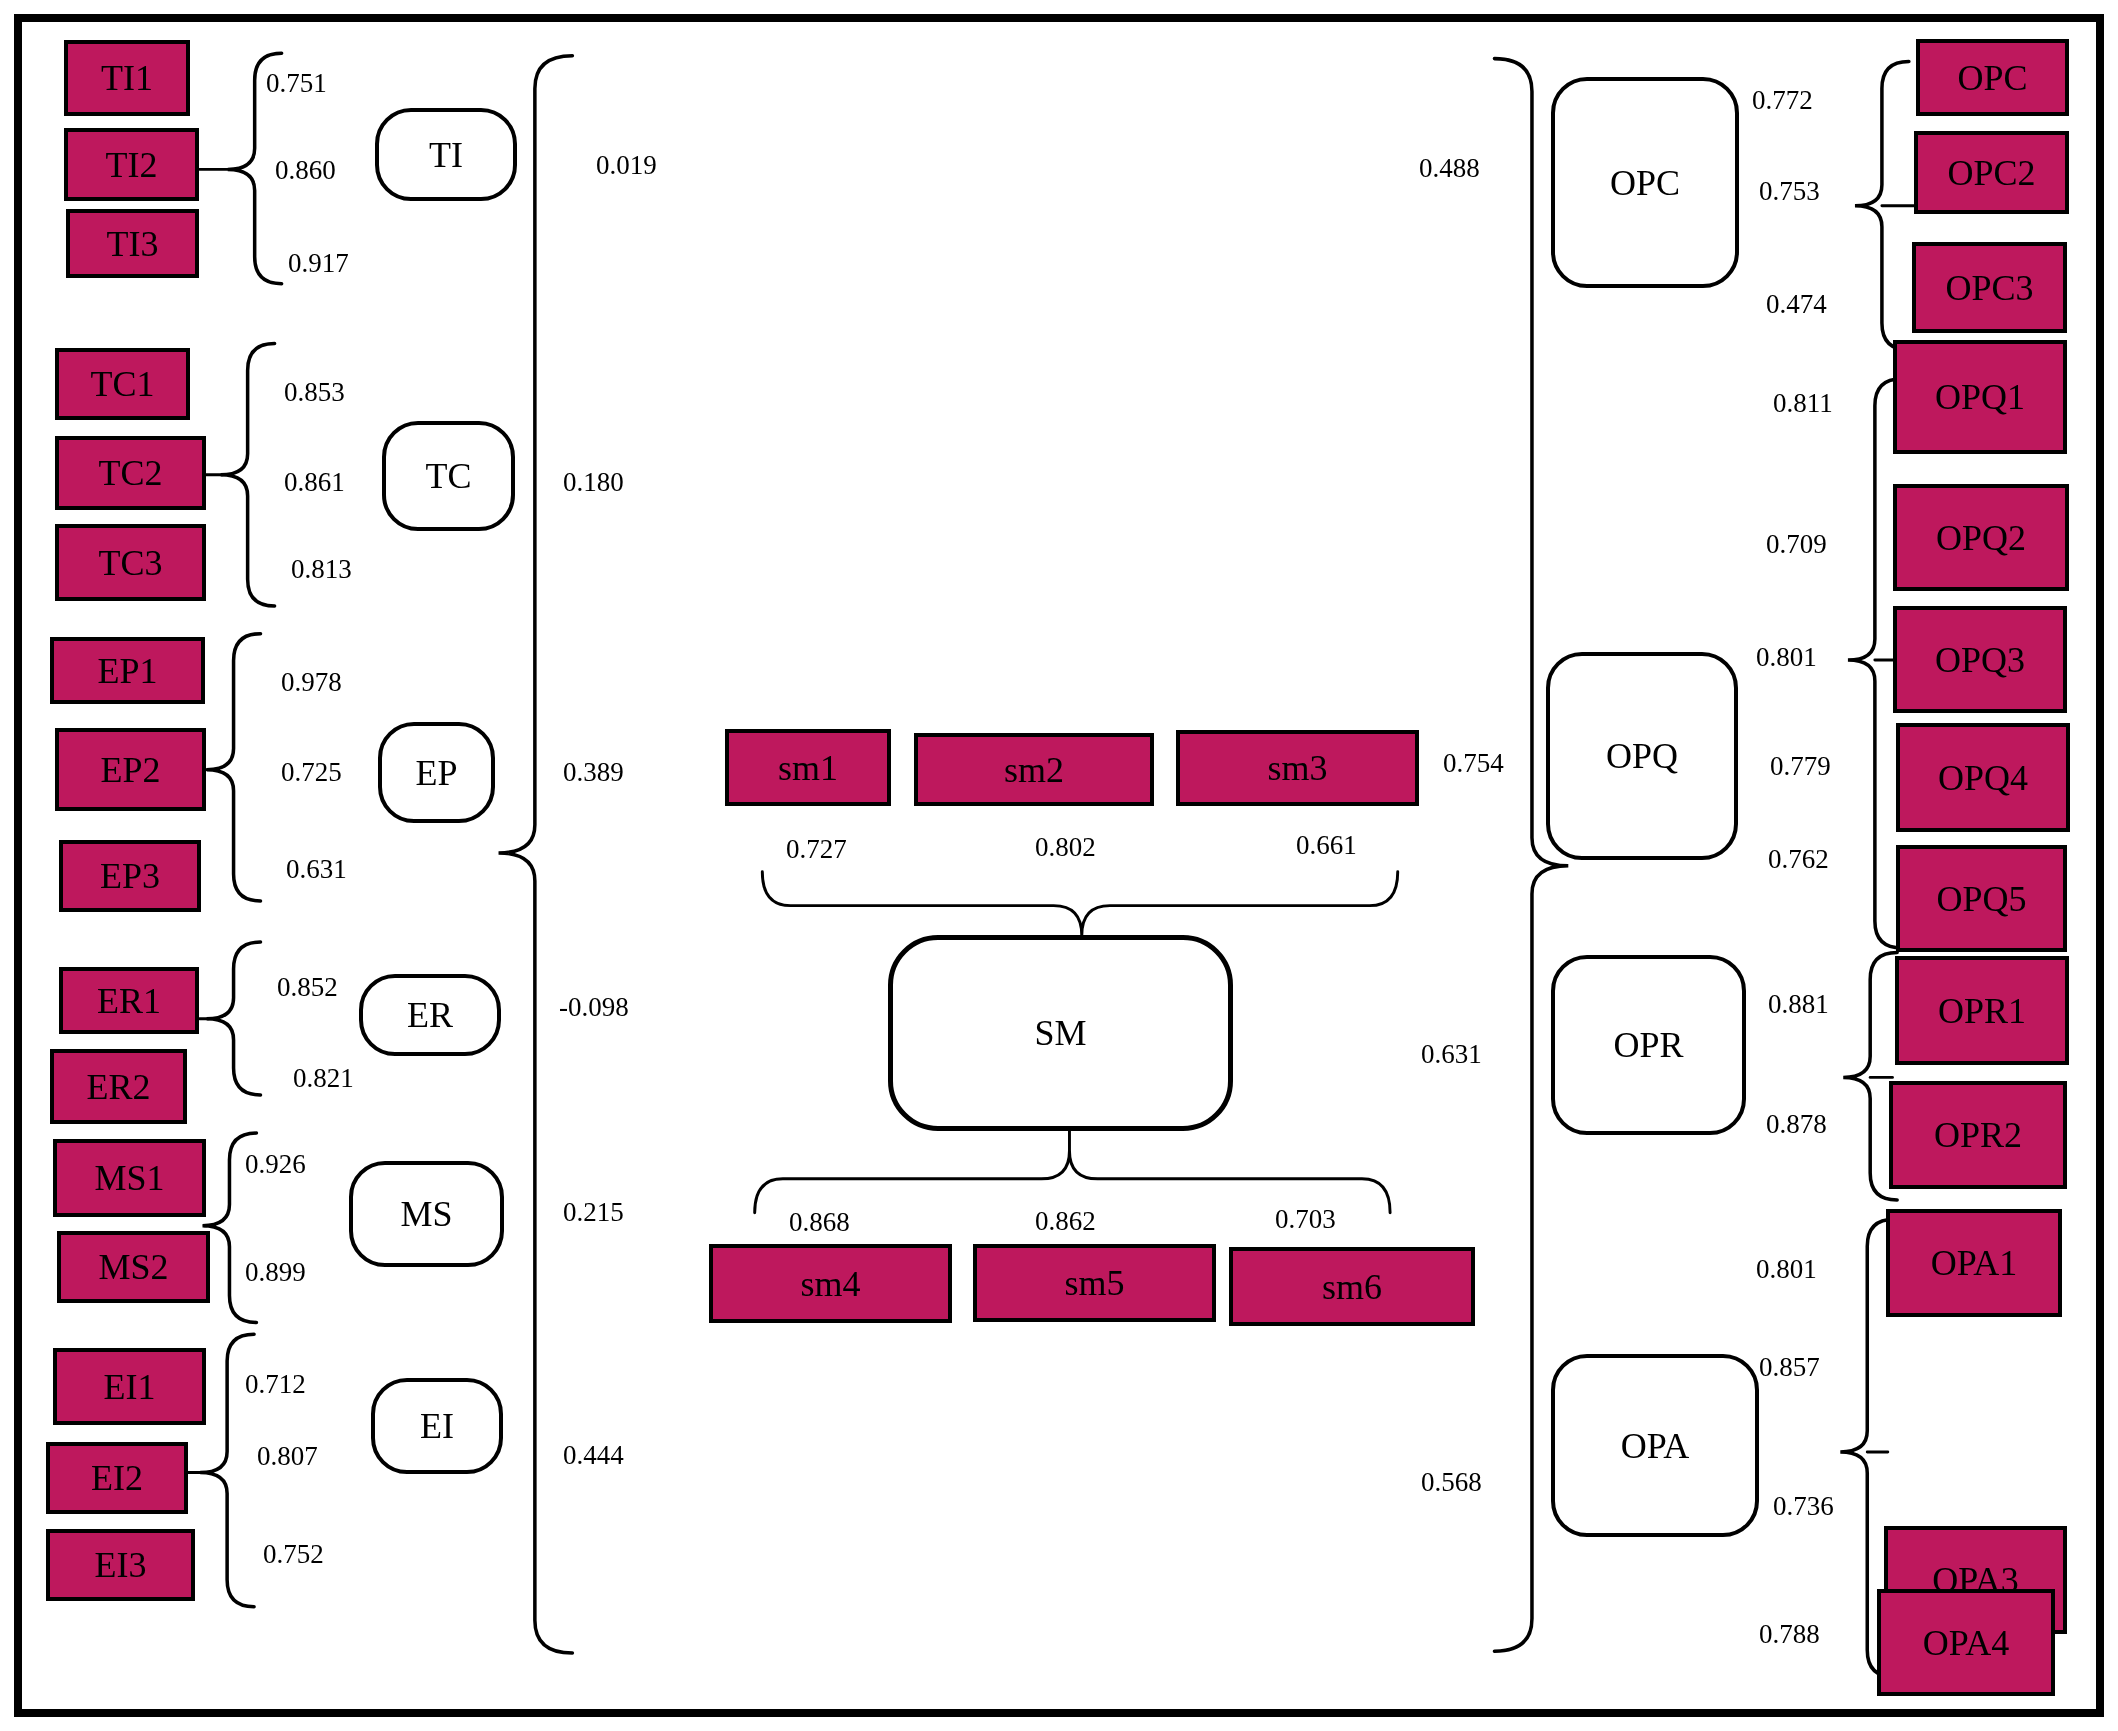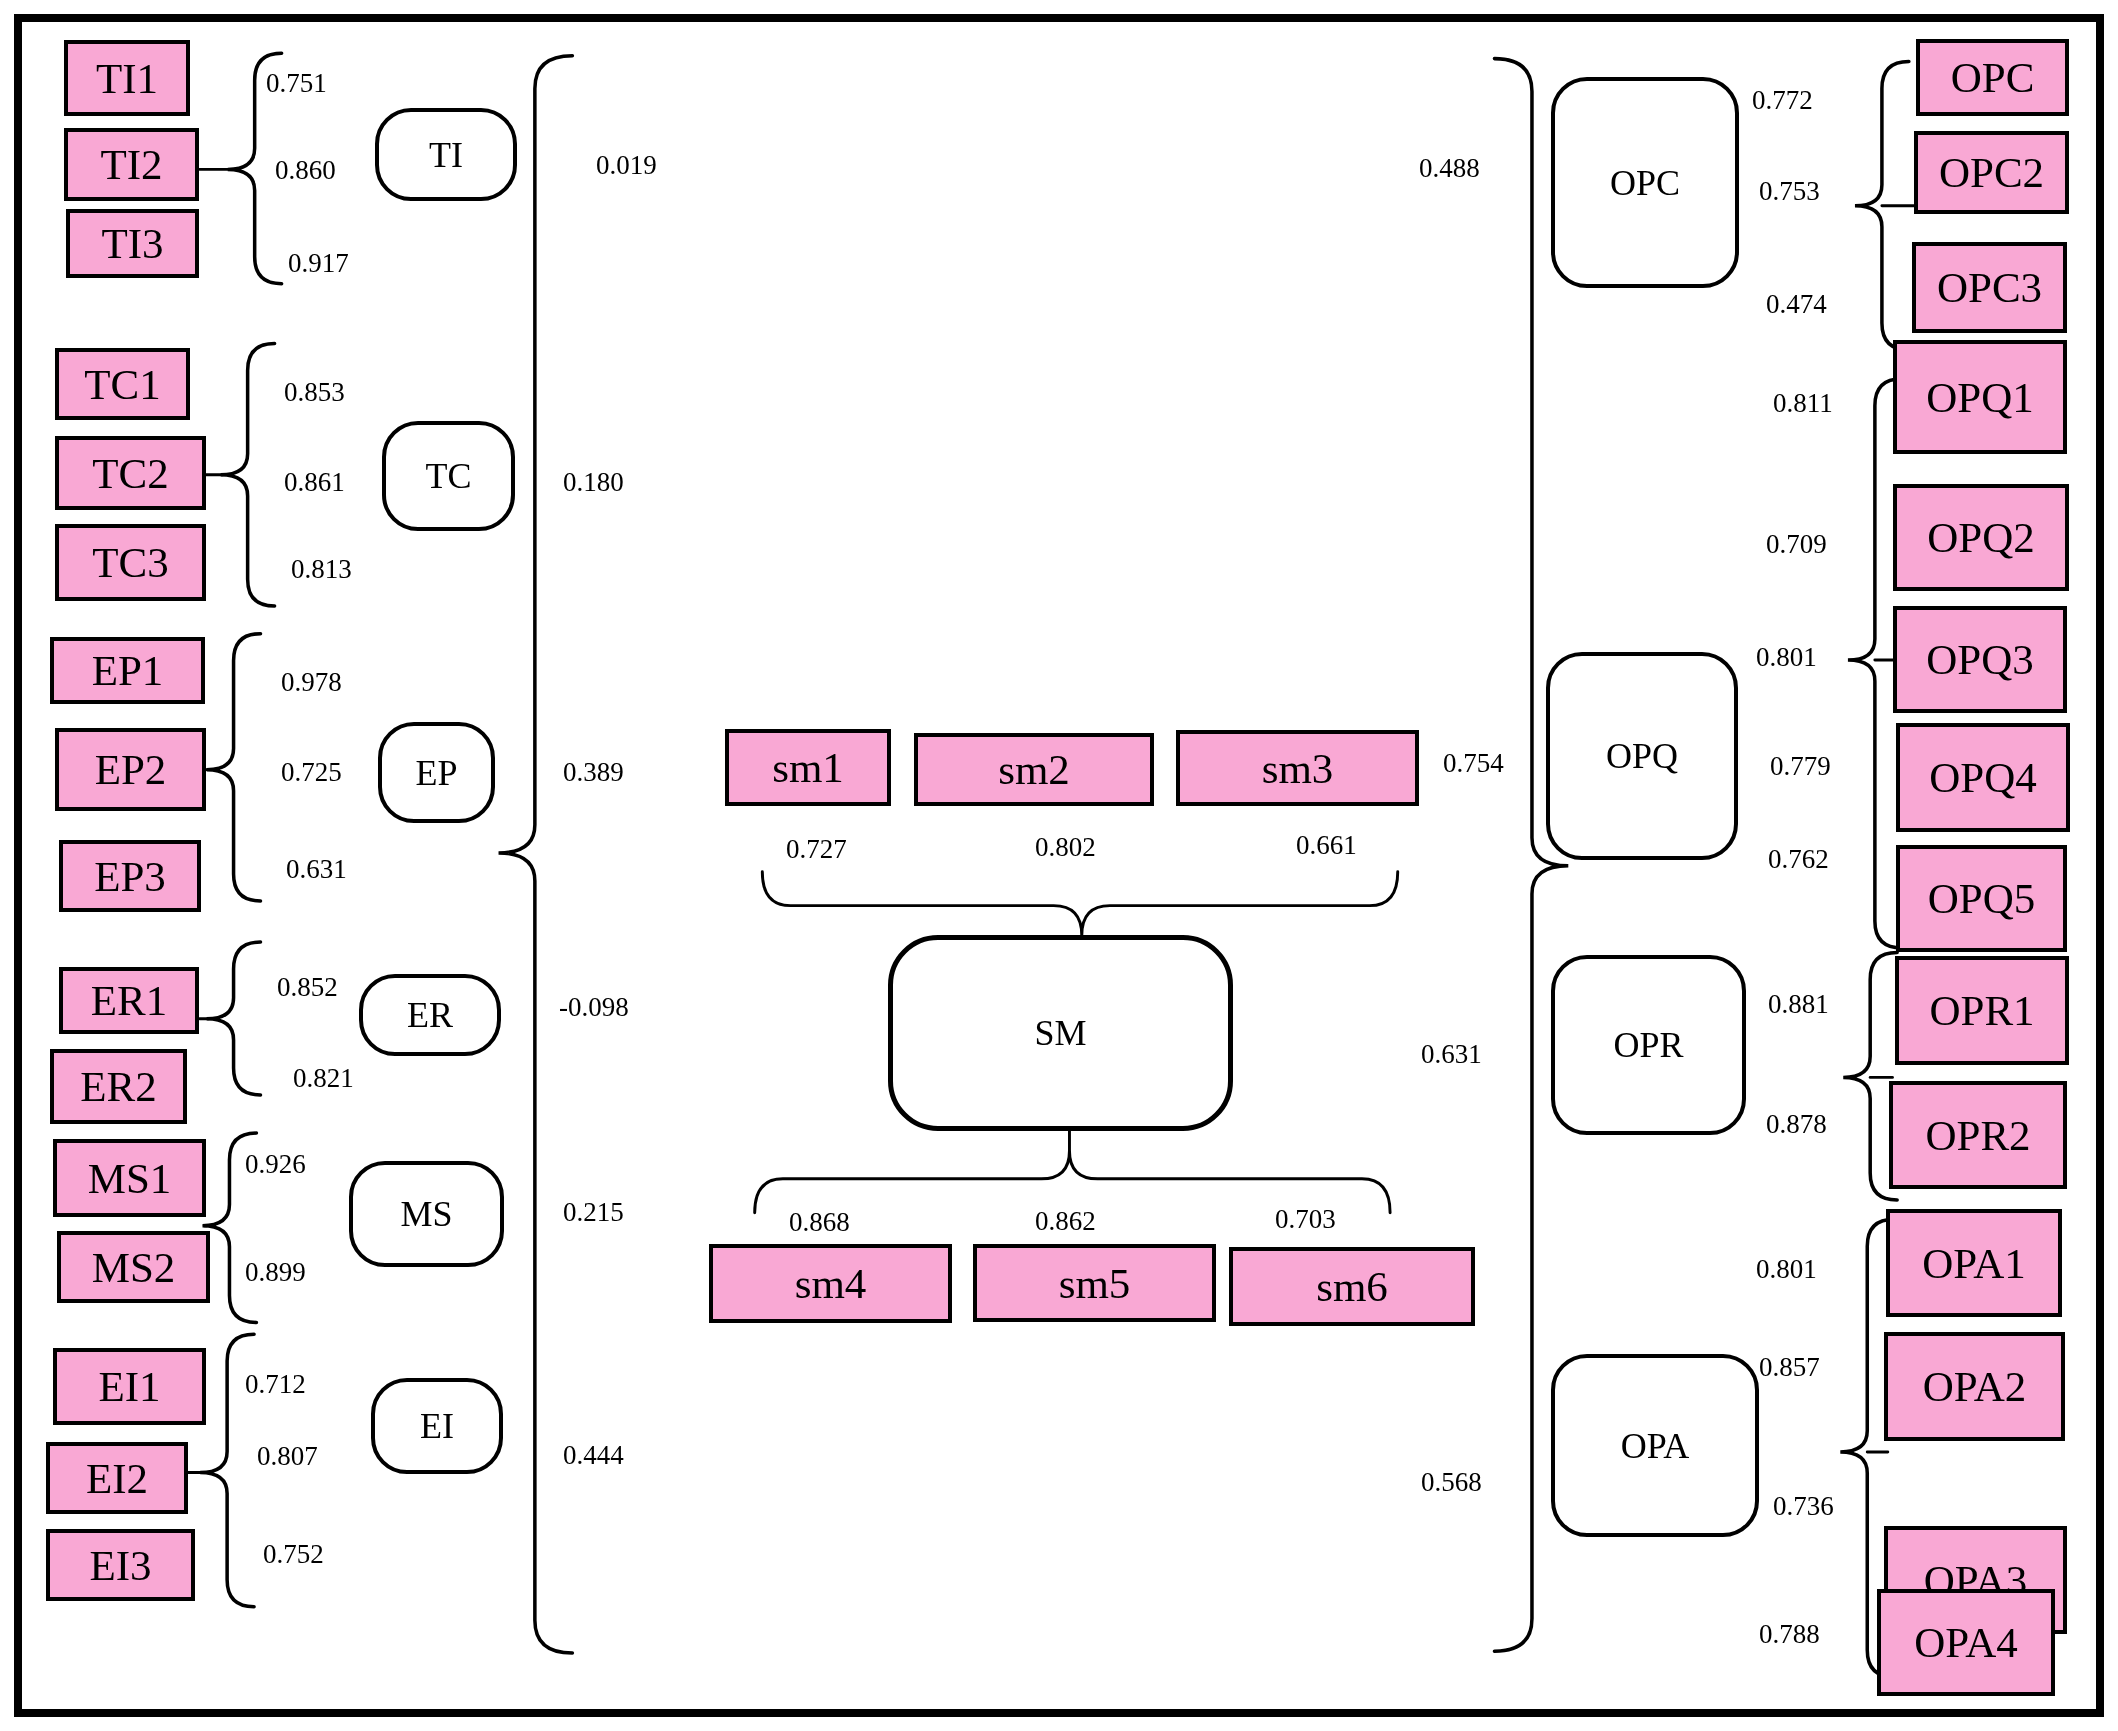--- a/index.html
+++ b/index.html
@@ -2,22 +2,22 @@
 <html style="font-size:9.4px"><head>
 <meta charset="utf-8">
 <style>
   html,body{margin:0;padding:0;background:#fff;}
   #canvas{
     position:relative;width:2119px;height:1731px;background:#fff;
     font-family:"Liberation Serif","DejaVu Serif",serif;color:#000;
   }
   #frame{position:absolute;left:14px;top:14px;width:2090px;height:1703px;
     border:8.2px solid #000;box-sizing:border-box;}
-  .box{position:absolute;border:4.7px solid #000;background:#f9a8d4;box-sizing:border-box;
-    display:flex;align-items:center;justify-content:center;font-size:43px;line-height:1;text-align:center;}
+  .box{position:absolute;border:4.7px solid #000;background:#be185d;box-sizing:border-box;
+    display:flex;align-items:center;justify-content:center;font-size:36px;line-height:1;text-align:center;}
   .lat{position:absolute;border:4.7px solid #000;border-radius:36px;background:#fff;box-sizing:border-box;
     display:flex;align-items:center;justify-content:center;font-size:36px;line-height:1;}
   .lat.sm{border-radius:50px;border-width:5.3px;}
   .num{position:absolute;font-size:27px;line-height:1;white-space:nowrap;}
   svg.lines{position:absolute;left:0;top:0;}
 </style>
 </head>
 <body>
 
 <div id="canvas">
@@ -153,17 +153,16 @@
   <div class="box" style="left:1914px;top:131px;width:155px;height:83px">OPC2</div>
   <div class="box" style="left:1912px;top:242px;width:155px;height:91px">OPC3</div>
   <div class="box" style="left:1893px;top:340px;width:174px;height:114px">OPQ1</div>
   <div class="box" style="left:1893px;top:484px;width:176px;height:107px">OPQ2</div>
   <div class="box" style="left:1893px;top:606px;width:174px;height:107px">OPQ3</div>
   <div class="box" style="left:1896px;top:723px;width:174px;height:109px">OPQ4</div>
   <div class="box" style="left:1896px;top:845px;width:171px;height:107px">OPQ5</div>
   <div class="box" style="left:1895px;top:956px;width:174px;height:109px">OPR1</div>
   <div class="box" style="left:1889px;top:1081px;width:178px;height:108px">OPR2</div>
   <div class="box" style="left:1886px;top:1209px;width:176px;height:108px">OPA1</div>
-  <div class="box" style="left:1884px;top:1332px;width:181px;height:109px">OPA2</div>
   <div class="box" style="left:1884px;top:1526px;width:183px;height:108px">OPA3</div>
   <div class="box" style="left:1877px;top:1589px;width:178px;height:107px">OPA4</div>
 </div>
 
 
 </body></html>

